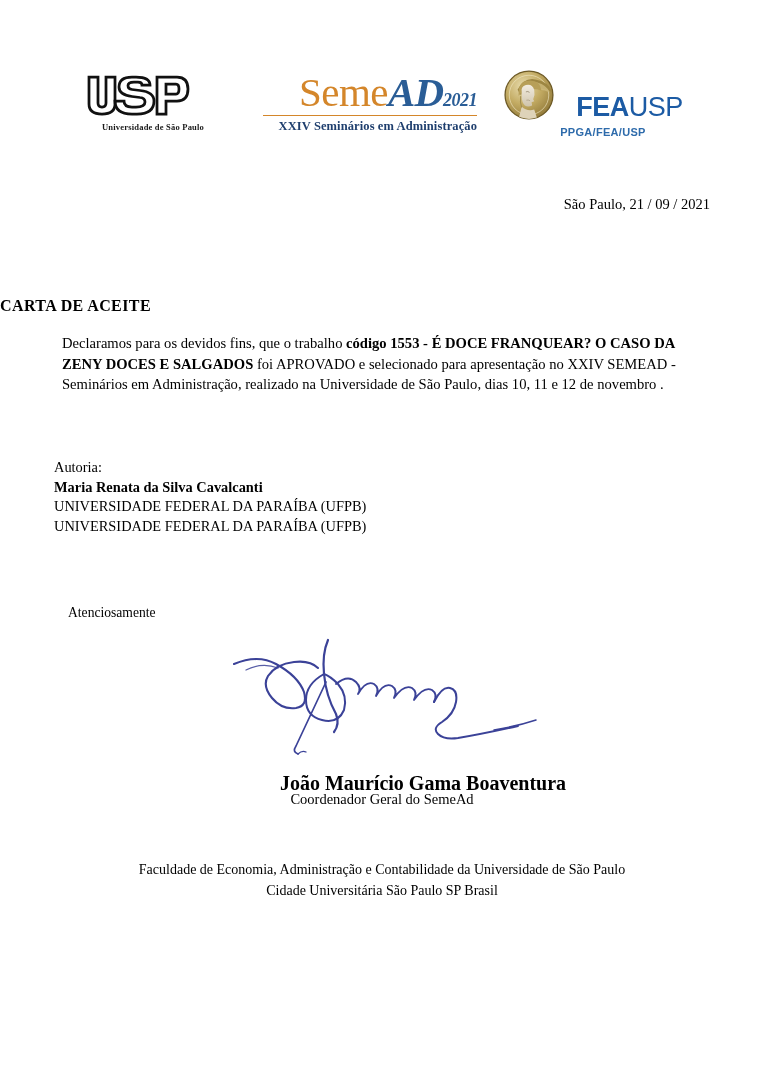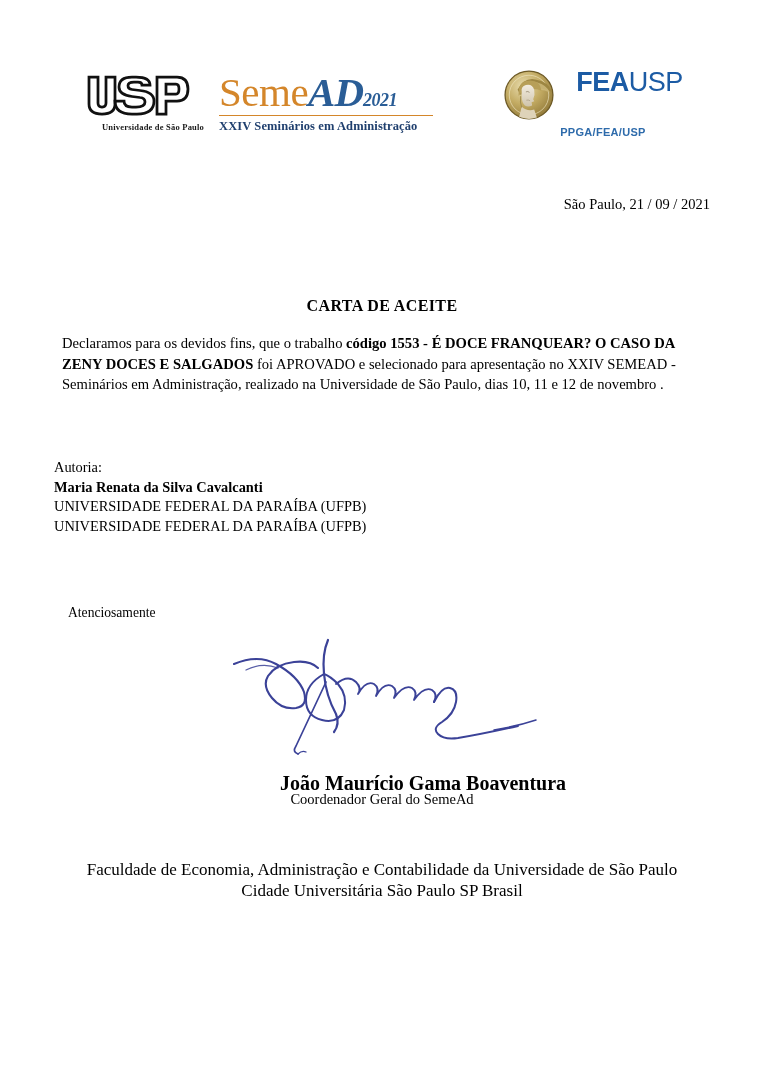--- a/index.html
+++ b/index.html
@@ -59,21 +59,21 @@
     margin-top: 3px;
     white-space: nowrap;
     margin-left: 32px;
   }
 
   
   .semead-logo {
     width: 258px;
     display: flex;
     flex-direction: column;
-    align-items: flex-start;
+    align-items: flex-end;
     justify-content: center;
     padding-top: 2px;
   }
   .semead-word {
     font-family: "Liberation Serif", "DejaVu Serif", serif;
     font-size: 41px;
     line-height: 1.02;
     white-space: nowrap;
     letter-spacing: -0.5px;
   }
@@ -113,21 +113,21 @@
   
   .fea-logo {
     width: 180px;
     display: flex;
     flex-direction: column;
     align-items: center;
     padding-top: 2px;
   }
   .fea-row {
     display: flex;
-    align-items: flex-start;
+    align-items: flex-end;
     gap: 21px;
   }
   .fea-medal { width: 52px; height: 52px; display: block; }
   .fea-word {
     font-family: "Liberation Sans", "DejaVu Sans", sans-serif;
     font-size: 27px;
     line-height: 1;
     white-space: nowrap;
     color: #1c5ba4;
     letter-spacing: -0.5px;
@@ -152,21 +152,20 @@
     top: 196px;
     font-size: 14.5px;
     white-space: nowrap;
   }
 
   .doc-title {
     position: absolute;
     left: 0;
     top: 297px;
     width: 764px;
-    text-align: center;
     font-size: 16px;
     font-weight: bold;
     letter-spacing: 0.4px;
   }
 
   .body-para {
     position: absolute;
     left: 62px;
     top: 333px;
     width: 656px;
@@ -224,21 +223,21 @@
     font-size: 14.5px;
     font-weight: normal;
   }
 
   .footer {
     position: absolute;
     left: 0;
     top: 859px;
     width: 764px;
     text-align: center;
-    font-size: 17px;
+    font-size: 14px;
     line-height: 21px;
   }
   .footer div { white-space: nowrap; }
 </style>
 </head>
 <body>
 
 <div class="page">
 
   <div class="logo-bar">

